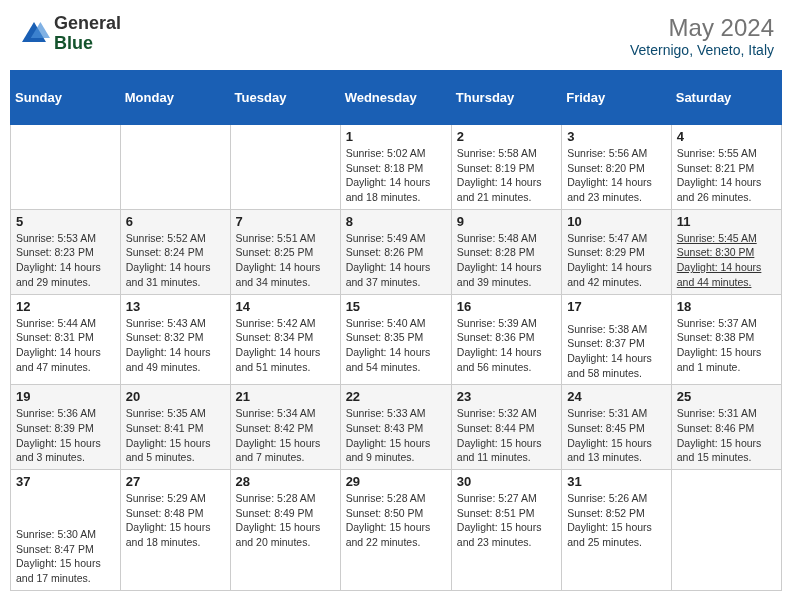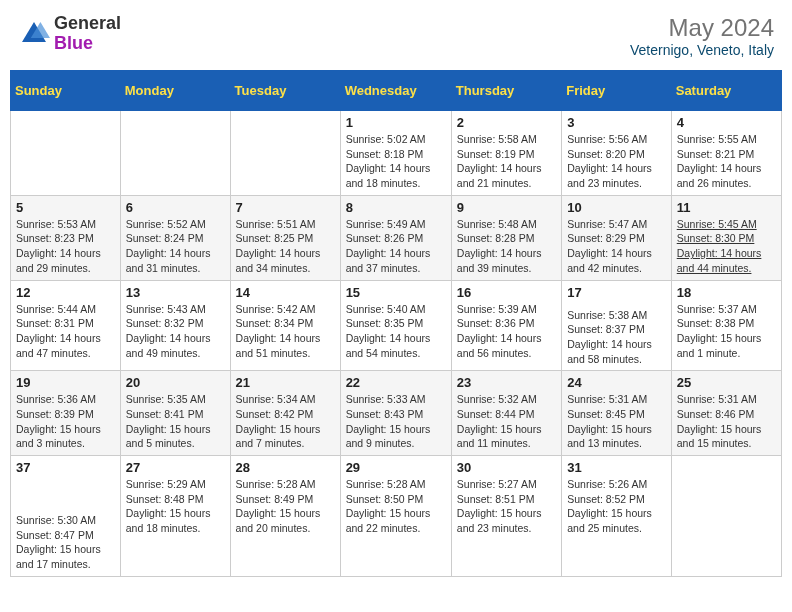--- a/index.html
+++ b/index.html
@@ -21,21 +21,21 @@
       display: flex;
       align-items: center;
       gap: 4px;
     }
     .logo-text {
       font-size: 18px;
       font-weight: bold;
       line-height: 1.1;
     }
     .logo-text .general { color: #333; }
-    .logo-text .blue { color: #a21caf; }
+    .logo-text .blue { color: #14532d; }
     .logo-icon {
       width: 32px;
       height: 32px;
     }
     .title-section {
       text-align: right;
     }
     .month-title {
       font-size: 24px;
       font-weight: normal;
@@ -45,22 +45,22 @@
       font-size: 14px;
       color: #0c4a6e;
     }
     .calendar {
       width: 100%;
       border-collapse: collapse;
       font-size: 11px;
     }
     .calendar th {
       background: #1a5fb4;
-      color: #fde047;
-      padding: 12px 4px;
+      color: #ffffff;
+      padding: 19px 4px;
       text-align: left;
       font-size: 13px;
       border: 1px solid #1a5fb4;
     }
     .calendar td {
       border: 1px solid #ccc;
       vertical-align: top;
       padding: 4px 5px;
       min-height: 80px;
       width: 113px;

